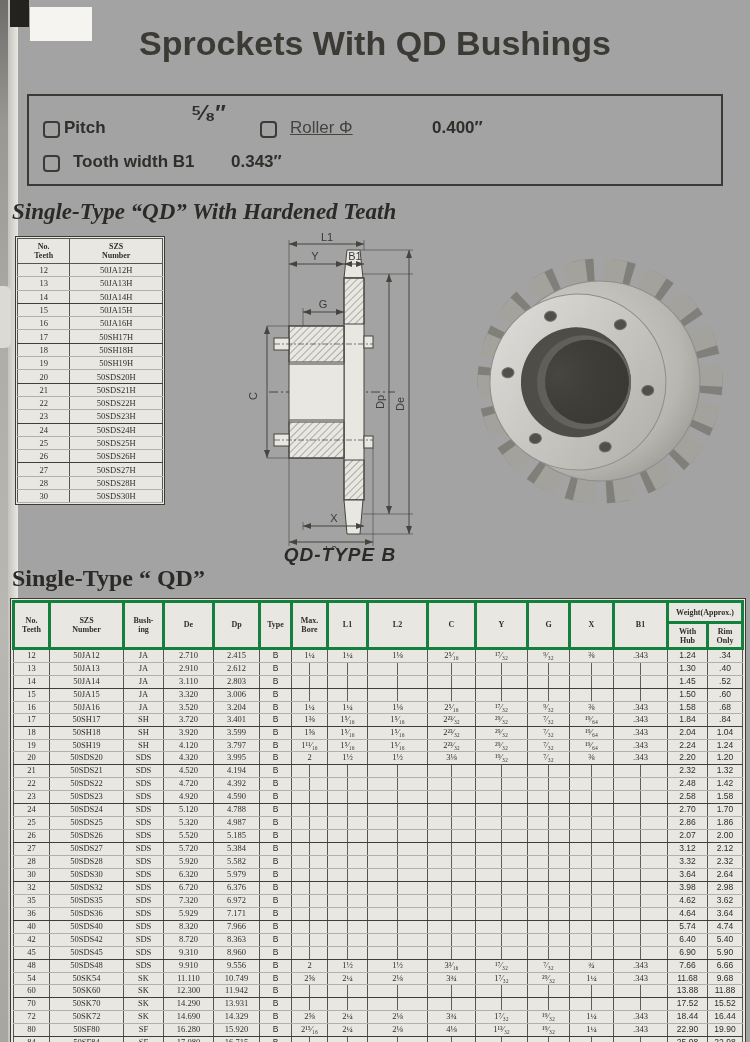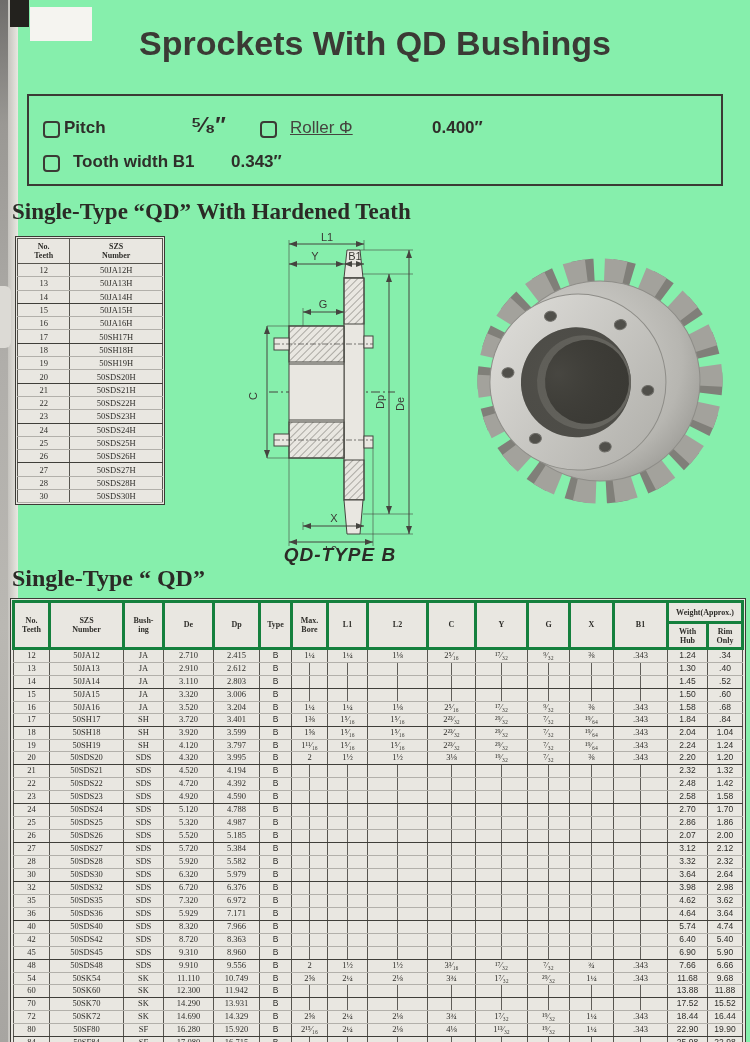--- a/index.html
+++ b/index.html
@@ -1,37 +1,37 @@
 <!DOCTYPE html>
 <html><head>
 <meta charset="utf-8">
 <style>
   html,body{margin:0;padding:0;background:#cfcdc8;}
-  #page{position:relative;width:750px;height:1042px;background:#86efac;overflow:hidden;
+  #page{position:relative;width:750px;height:1042px;background:#a3a3a3;overflow:hidden;
         font-family:"Liberation Sans",sans-serif;color:#2f2e2a;}
   
   .edge-strip{position:absolute;left:0;top:0;width:8px;height:100%;
     background:linear-gradient(180deg,#6f6d6b 0%,#9a9894 12%,#b0aeaa 35%,#bab8b3 60%,#a7a5a1 100%);}
   .edge-fade{position:absolute;left:8px;top:0;width:10px;height:100%;
     background:linear-gradient(90deg,#c5c3be,#e9e7e1);}
   .corner-black{position:absolute;left:10px;top:0;width:19px;height:27px;background:#23221e;}
   .corner-white{position:absolute;left:30px;top:7px;width:62px;height:34px;background:#f5f4f0;}
   .curl{position:absolute;left:0;top:286px;width:11px;height:62px;background:#dcdad5;border-radius:0 6px 6px 0;}
 
   .title{position:absolute;left:0;top:24px;width:100%;text-align:center;
     font-size:34px;font-weight:bold;color:#3b3a35;}
 
   .specbox{position:absolute;left:27px;top:94px;width:692px;height:88px;border:2px solid #3b3a35;}
   .chk{position:absolute;width:13px;height:13px;border:2px solid #3b3a35;border-radius:4px;}
   .sp{position:absolute;font-size:17px;white-space:nowrap;}
   .b{font-weight:bold;}
   .frac{font-size:22px;font-weight:bold;}
 
   .sec-title{position:absolute;font-family:"Liberation Serif",serif;font-weight:bold;color:#2b2a26;white-space:nowrap;}
-  #sec1-title{left:12px;top:199px;font-size:23px;}
+  #sec1-title{left:12px;top:199px;font-size:23px;font-style:italic;}
   #sec2-title{left:12px;top:565px;font-size:24px;text-align:right;}
 
   .dbl{position:absolute;border:1px solid #3b3a35;padding:1px;background:#e9e7e1;}
   table{border-collapse:collapse;table-layout:fixed;}
   th,td{padding:0;text-align:center;overflow:hidden;}
 
   
   #st{width:146px;font-family:"Liberation Serif",serif;font-size:8.5px;border:1px solid #3b3a35;}
   #st th{border:1px solid #57554f;font-size:8px;font-weight:bold;height:24px;white-space:pre-line;line-height:1.15;}
   #st td{border-left:1px solid #57554f;border-right:1px solid #57554f;
@@ -61,21 +61,21 @@
   <div class="edge-fade"></div>
   <div class="corner-black"></div>
   <div class="corner-white"></div>
   <div class="curl"></div>
 
   <div class="title">Sprockets With QD Bushings</div>
 
   <div class="specbox">
     <span class="chk" style="left:14px;top:25px;"></span>
     <span class="sp b" style="left:35px;top:22px;">Pitch</span>
-    <span class="sp frac" style="left:162px;top:16px;">⁵⁄₈″</span>
+    <span class="sp frac" style="left:162px;top:4px;">⁵⁄₈″</span>
     <span class="chk" style="left:231px;top:25px;"></span>
     <span class="sp" style="left:261px;top:22px;color:#45443f;text-decoration:underline;">Roller Φ</span>
     <span class="sp b" style="left:403px;top:22px;">0.400″</span>
     <span class="chk" style="left:14px;top:59px;"></span>
     <span class="sp b" style="left:44px;top:56px;text-align:right;">Tooth width B1</span>
     <span class="sp b" style="left:162px;top:56px;padding-left:40px;">0.343″</span>
   </div>
 
   <div class="sec-title" id="sec1-title">Single-Type “QD” With Hardened Teath</div>
 

